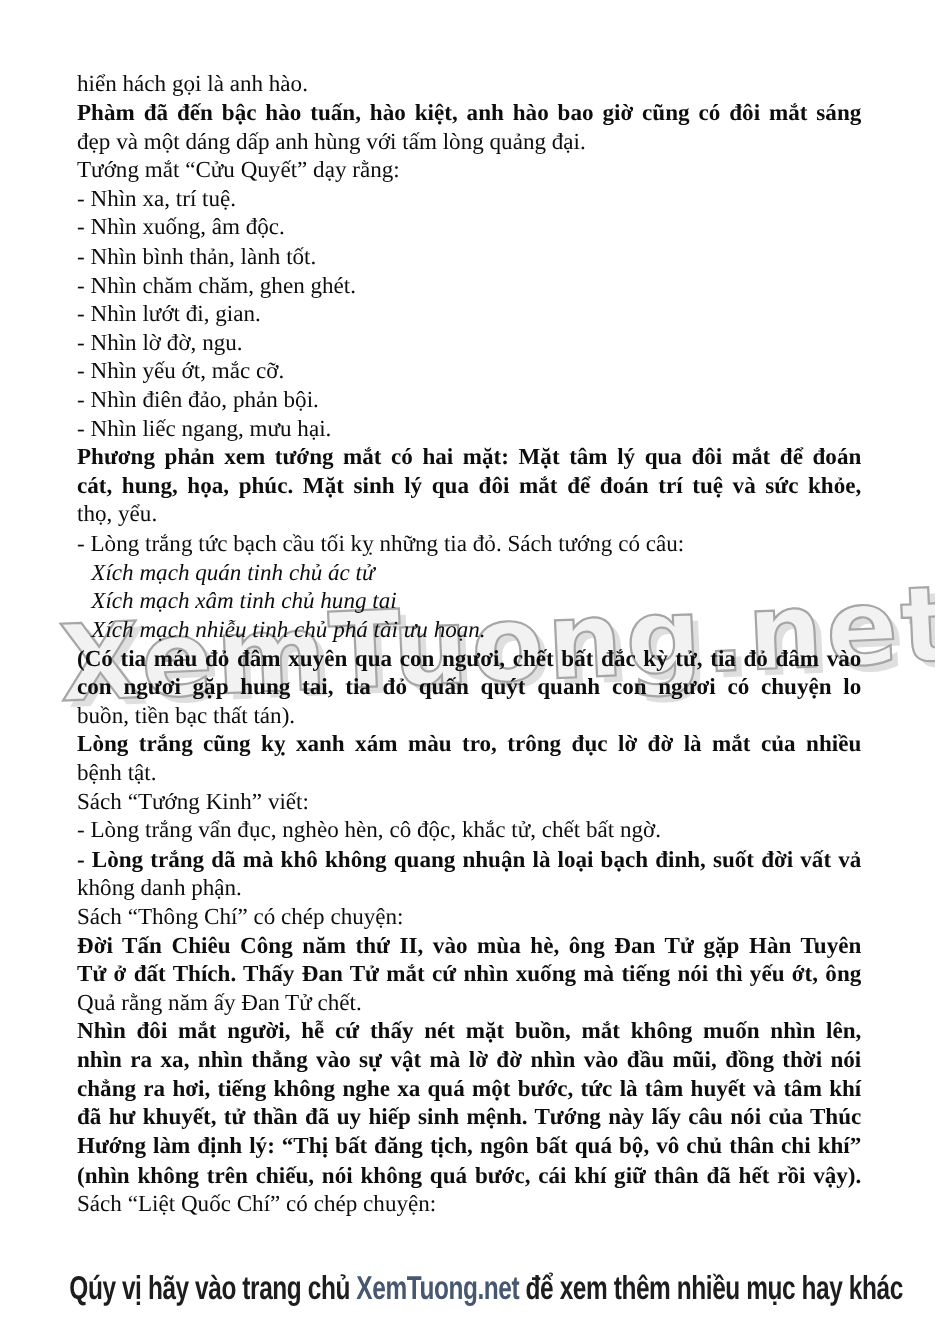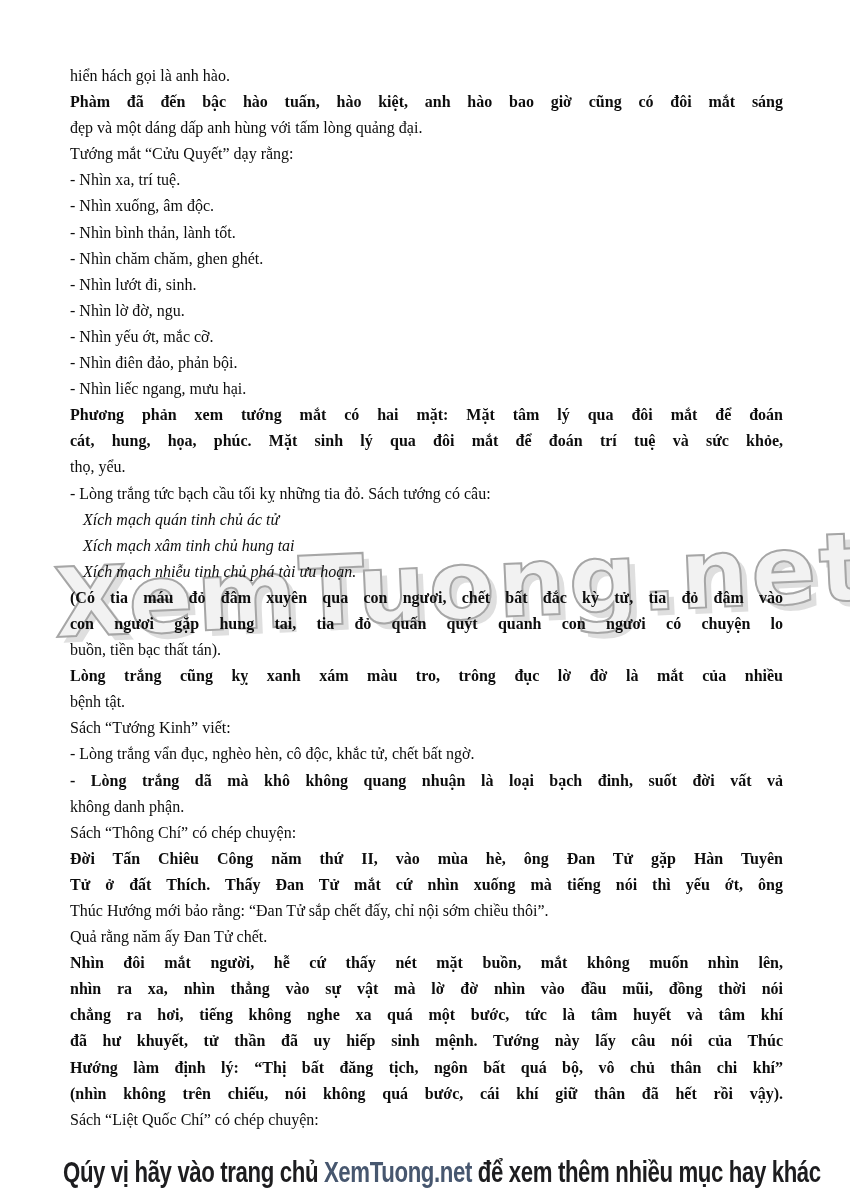--- a/index.html
+++ b/index.html
@@ -34,21 +34,21 @@
     color:var(--wm-fill);
     -webkit-text-stroke:2px var(--wm-outline);
     text-shadow:6px 6px 0 rgba(185,185,185,0.45);
     user-select:none;
   }
   .doc{
     position:absolute;
     left:70px;top:63px;
     width:713px;
     z-index:2;
-    font-size:16px;
+    font-size:21px;
     line-height:26.1px;
   }
   .line{
     text-align:left;
     white-space:normal;
   }
   .line.justify{
     text-align:justify;
     text-align-last:justify;
     font-weight:bold;
@@ -85,21 +85,21 @@
 
   <div class="doc">
       <div class="line">hiển hách gọi là anh hào.</div>
       <div class="line justify">Phàm đã đến bậc hào tuấn, hào kiệt, anh hào bao giờ cũng có đôi mắt sáng</div>
       <div class="line">đẹp và một dáng dấp anh hùng với tấm lòng quảng đại.</div>
       <div class="line">Tướng mắt “Cửu Quyết” dạy rằng:</div>
       <div class="line">- Nhìn xa, trí tuệ.</div>
       <div class="line">- Nhìn xuống, âm độc.</div>
       <div class="line">- Nhìn bình thản, lành tốt.</div>
       <div class="line">- Nhìn chăm chăm, ghen ghét.</div>
-      <div class="line">- Nhìn lướt đi, sinh.</div>
+      <div class="line">- Nhìn lướt đi, gian.</div>
       <div class="line">- Nhìn lờ đờ, ngu.</div>
       <div class="line">- Nhìn yếu ớt, mắc cỡ.</div>
       <div class="line">- Nhìn điên đảo, phản bội.</div>
       <div class="line">- Nhìn liếc ngang, mưu hại.</div>
       <div class="line justify">Phương phản xem tướng mắt có hai mặt: Mặt tâm lý qua đôi mắt để đoán</div>
       <div class="line justify">cát, hung, họa, phúc. Mặt sinh lý qua đôi mắt để đoán trí tuệ và sức khỏe,</div>
       <div class="line">thọ, yểu.</div>
       <div class="line">- Lòng trắng tức bạch cầu tối kỵ những tia đỏ. Sách tướng có câu:</div>
       <div class="line italic">Xích mạch quán tinh chủ ác tử</div>
       <div class="line italic">Xích mạch xâm tinh chủ hung tai</div>
@@ -109,21 +109,20 @@
       <div class="line">buồn, tiền bạc thất tán).</div>
       <div class="line justify">Lòng trắng cũng kỵ xanh xám màu tro, trông đục lờ đờ là mắt của nhiều</div>
       <div class="line">bệnh tật.</div>
       <div class="line">Sách “Tướng Kinh” viết:</div>
       <div class="line">- Lòng trắng vẩn đục, nghèo hèn, cô độc, khắc tử, chết bất ngờ.</div>
       <div class="line justify">- Lòng trắng dã mà khô không quang nhuận là loại bạch đinh, suốt đời vất vả</div>
       <div class="line">không danh phận.</div>
       <div class="line">Sách “Thông Chí” có chép chuyện:</div>
       <div class="line justify">Đời Tấn Chiêu Công năm thứ II, vào mùa hè, ông Đan Tử gặp Hàn Tuyên</div>
       <div class="line justify">Tử ở đất Thích. Thấy Đan Tử mắt cứ nhìn xuống mà tiếng nói thì yếu ớt, ông</div>
-      <div class="line">Thúc Hướng mới bảo rằng: “Đan Tử sắp chết đấy, chỉ nội sớm chiều thôi”.</div>
       <div class="line">Quả rằng năm ấy Đan Tử chết.</div>
       <div class="line justify">Nhìn đôi mắt người, hễ cứ thấy nét mặt buồn, mắt không muốn nhìn lên,</div>
       <div class="line justify">nhìn ra xa, nhìn thẳng vào sự vật mà lờ đờ nhìn vào đầu mũi, đồng thời nói</div>
       <div class="line justify">chẳng ra hơi, tiếng không nghe xa quá một bước, tức là tâm huyết và tâm khí</div>
       <div class="line justify">đã hư khuyết, tử thần đã uy hiếp sinh mệnh. Tướng này lấy câu nói của Thúc</div>
       <div class="line justify">Hướng làm định lý: “Thị bất đăng tịch, ngôn bất quá bộ, vô chủ thân chi khí”</div>
       <div class="line justify">(nhìn không trên chiếu, nói không quá bước, cái khí giữ thân đã hết rồi vậy).</div>
       <div class="line">Sách “Liệt Quốc Chí” có chép chuyện:</div>
     </div>
 

